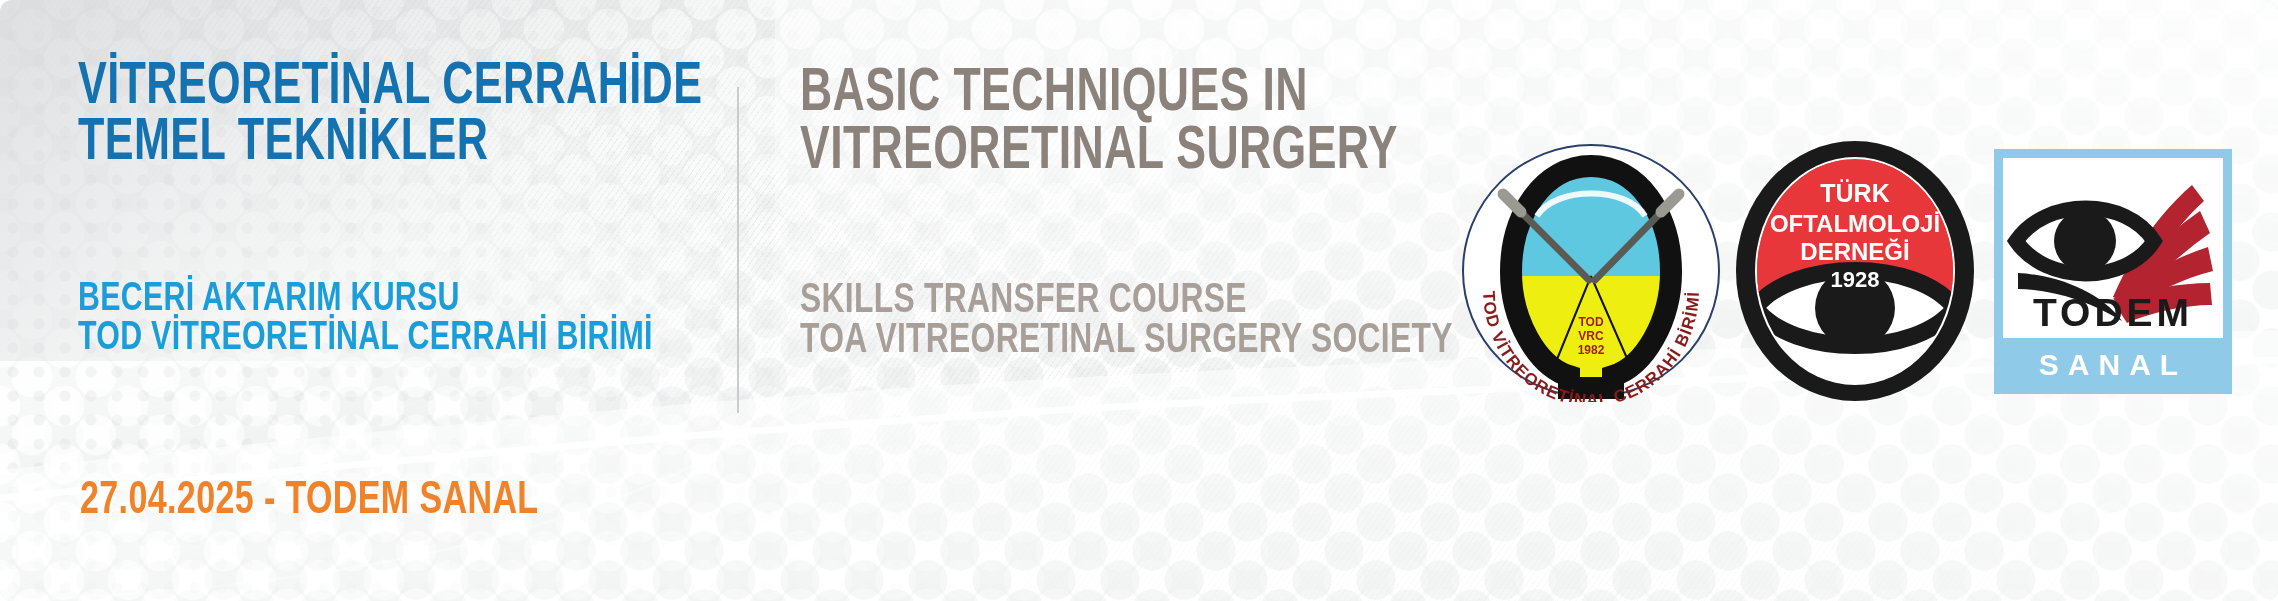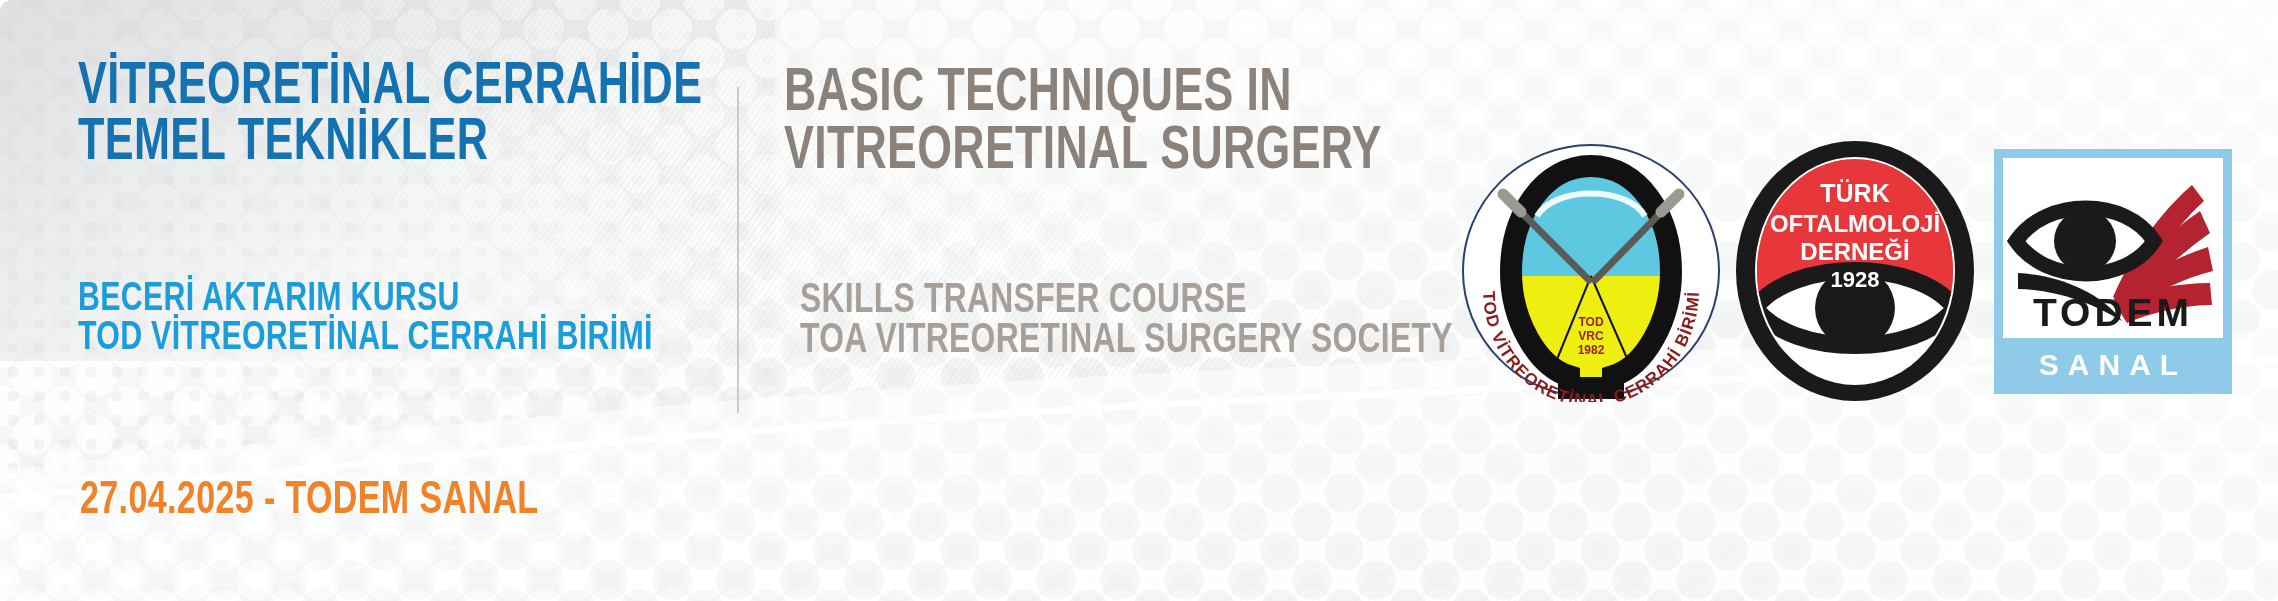--- a/index.html
+++ b/index.html
@@ -104,21 +104,21 @@
     transform:scaleX(.74);
     transform-origin:left top;
     white-space:nowrap;
   }
 
   .divider{
     position:absolute;left:737px;top:87px;width:2px;height:326px;
     background:#c9cbcc;
   }
 
-  .en-block{position:absolute;left:784px;top:60px;}
+  .en-block{position:absolute;left:800px;top:60px;}
   .title-en{
     font-family:"Liberation Sans Narrow","Liberation Sans",sans-serif;
     font-weight:700;
     color:#8b827c;
     font-size:62px;
     line-height:58px;
     letter-spacing:.5px;
     transform:scaleX(.72);
     transform-origin:left top;
     white-space:nowrap;

